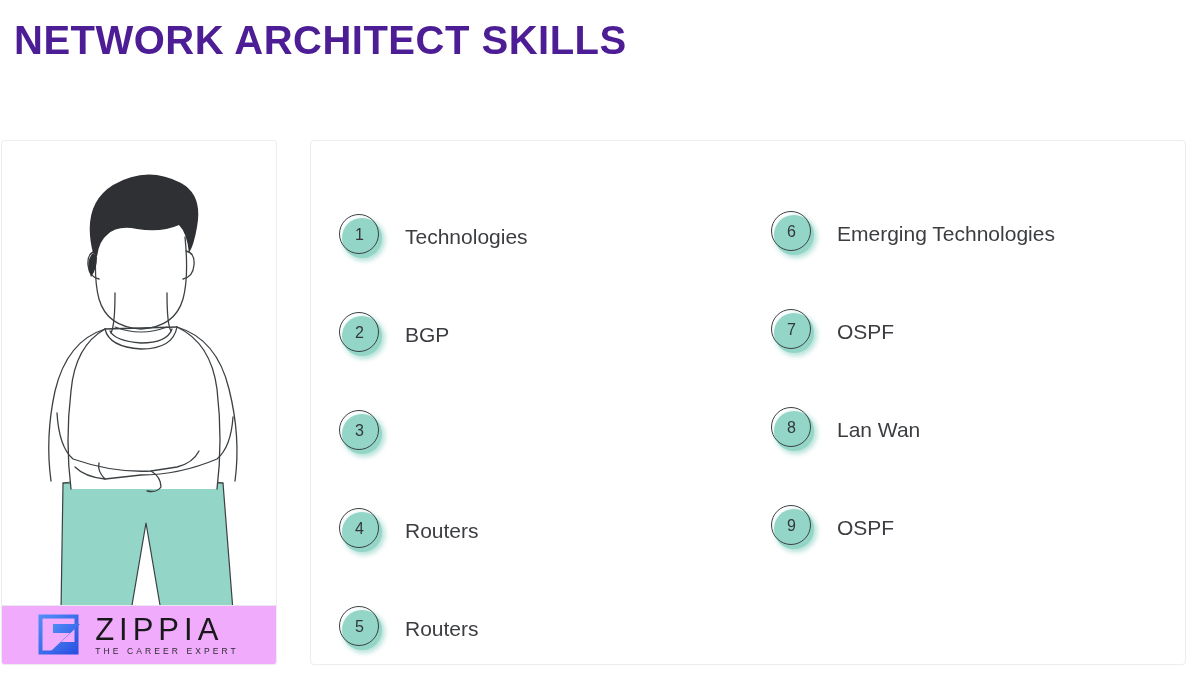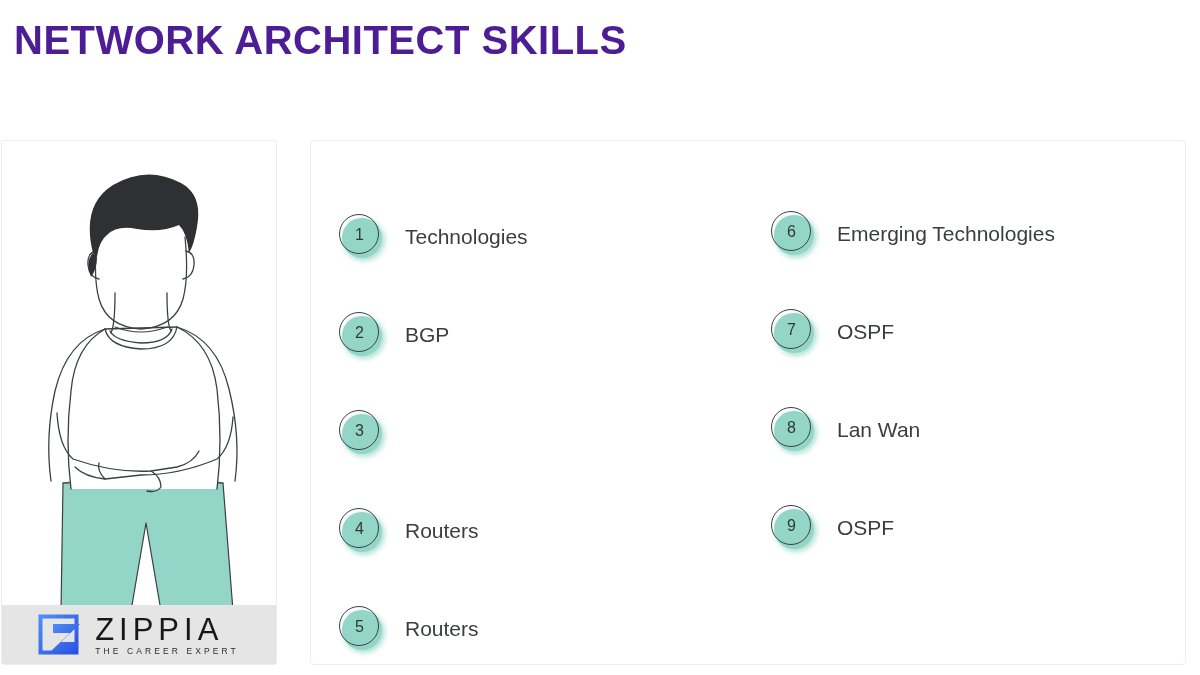--- a/index.html
+++ b/index.html
@@ -74,21 +74,21 @@
 
   .logo-area {
     position: absolute;
     left: 0;
     top: 465px;
     width: 100%;
     height: 59px;
     display: flex;
     align-items: center;
     justify-content: center;
-    background: #e5e5e5;
+    background: #f0abfc;
   }
   .logo-mark {
     width: 46px;
     height: 46px;
     margin-right: 12px;
     flex: none;
   }
   .logo-text-block {
     display: flex;
     flex-direction: column;

